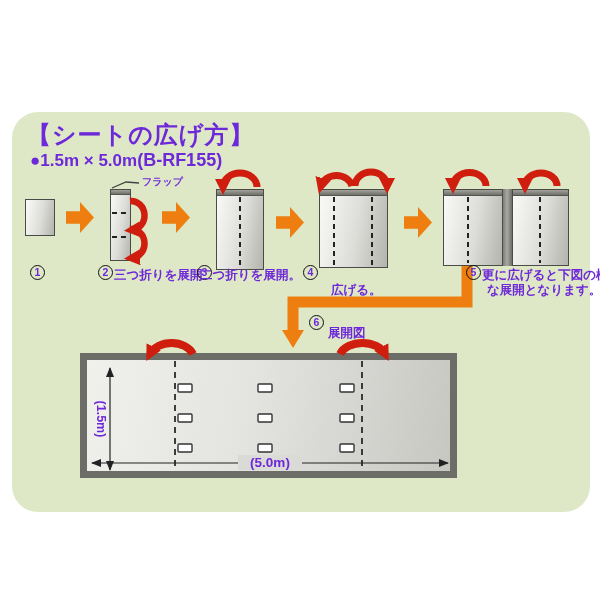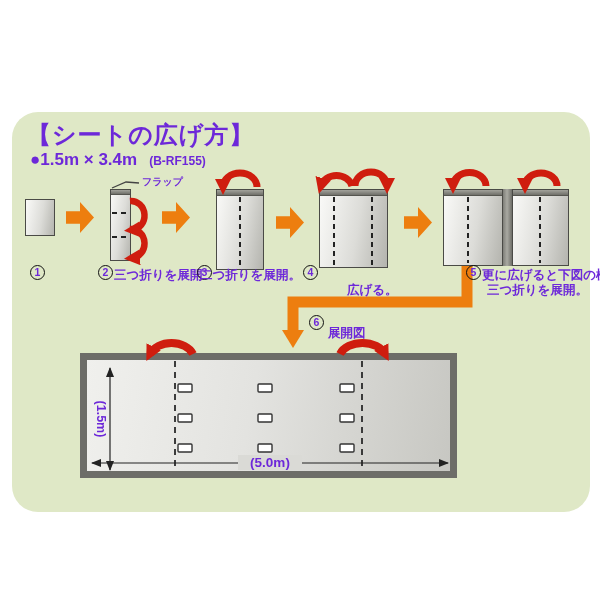--- a/index.html
+++ b/index.html
@@ -3,21 +3,21 @@
 <meta charset="utf-8">
 <style>
   html,body{margin:0;padding:0;background:#ffffff;}
   .page{position:relative;width:600px;height:600px;background:#ffffff;overflow:hidden;
         font-family:"Liberation Sans","DejaVu Sans",sans-serif;color:#6d28d9;}
   .card{position:absolute;left:12px;top:112px;width:578px;height:400px;
         background:#dfe8c6;border-radius:26px;}
   .abs{position:absolute;}
   .title{left:27px;top:119px;font-size:24px;font-weight:700;letter-spacing:1px;z-index:6;}
   .subtitle{left:30px;top:150px;font-size:17px;font-weight:700;z-index:6;}
-  .subtitle .model{font-size:12px;font-weight:600;margin-left:12px;}
+  .subtitle .model{font-size:18px;font-weight:600;margin-left:0;}
   
   .panel{position:absolute;background:linear-gradient(100deg,#fafaf8 0%,#dcdcd8 55%,#b4b4ae 100%);
          border:1.5px solid #4a4a46;box-sizing:border-box;z-index:1;}
   .topbar{position:absolute;left:0;top:0;width:100%;height:5px;
           background:linear-gradient(to bottom,#a2a29b,#6f6f69);border-bottom:1px solid #55554f;}
   .gap5{position:absolute;left:503px;top:189px;width:9px;height:77px;z-index:1;
         background:linear-gradient(to right,#7e7e78,#a9a9a2 45%,#6f6f69);}
   
   .oarrow{position:absolute;width:28px;height:31px;background:#ed7e0f;z-index:2;
           clip-path:polygon(0 30%,50% 30%,50% 0,100% 50%,50% 100%,50% 70%,0 70%);}
@@ -38,21 +38,21 @@
   svg.overlay{position:absolute;left:0;top:0;z-index:5;pointer-events:none;}
 </style>
 </head>
 <body>
 
 <div class="page">
   <div class="card"></div>
 
   <div class="abs title">【シートの広げ方】</div>
   <div class="abs subtitle">
-    <span>●1.5m × 3.4m</span><span class="model">(B-RF155)</span>
+    <span>●1.5m × 5.0m</span><span class="model">(B-RF155)</span>
   </div>
 
   <div class="panel" style="left:25px;top:199px;width:30px;height:37px;"></div>
 
   <div class="oarrow" style="left:66px;top:202px;"></div>
   <div class="oarrow" style="left:162px;top:202px;"></div>
   <div class="oarrow" style="left:276px;top:207px;"></div>
   <div class="oarrow" style="left:404px;top:207px;"></div>
 
   <div class="panel" style="left:110px;top:189px;width:21px;height:72px;">
@@ -83,25 +83,25 @@
 
   <div class="circ" style="left:30px;top:265px;">1</div>
 
   <div class="circ" style="left:98px;top:265px;">2</div>
   <div class="cap" style="left:114px;top:267px;">三つ折りを展開</div>
 
   <div class="circ" style="left:197px;top:265px;">3</div>
   <div class="cap" style="left:200px;top:267px;">二つ折りを展開。</div>
 
   <div class="circ" style="left:303px;top:265px;">4</div>
-  <div class="cap" style="left:331px;top:282px;margin-left:16px;">広げる。</div>
+  <div class="cap" style="left:331px;top:282px;">広げる。</div>
 
   <div class="circ" style="left:466px;top:265px;">5</div>
   <div class="cap" style="left:482px;top:267px;">更に広げると下図の様</div>
-  <div class="cap" style="left:487px;top:282px;">三つ折りを展開。</div>
+  <div class="cap" style="left:487px;top:282px;">な展開となります。</div>
 
   <div class="circ" style="left:309px;top:315px;">6</div>
   <div class="cap" style="left:328px;top:325px;">展開図</div>
 
   <svg class="overlay" width="600" height="600" viewBox="0 0 600 600">
     <defs>
       <marker id="redhead" markerUnits="userSpaceOnUse" markerWidth="18" markerHeight="18" refX="8" refY="8" orient="auto">
         <path d="M0,0 L16,8 L0,16 Z" fill="#cf1d0e"></path>
       </marker>
       <marker id="dimhead" markerUnits="userSpaceOnUse" markerWidth="10" markerHeight="9" refX="9" refY="4" orient="auto-start-reverse">

